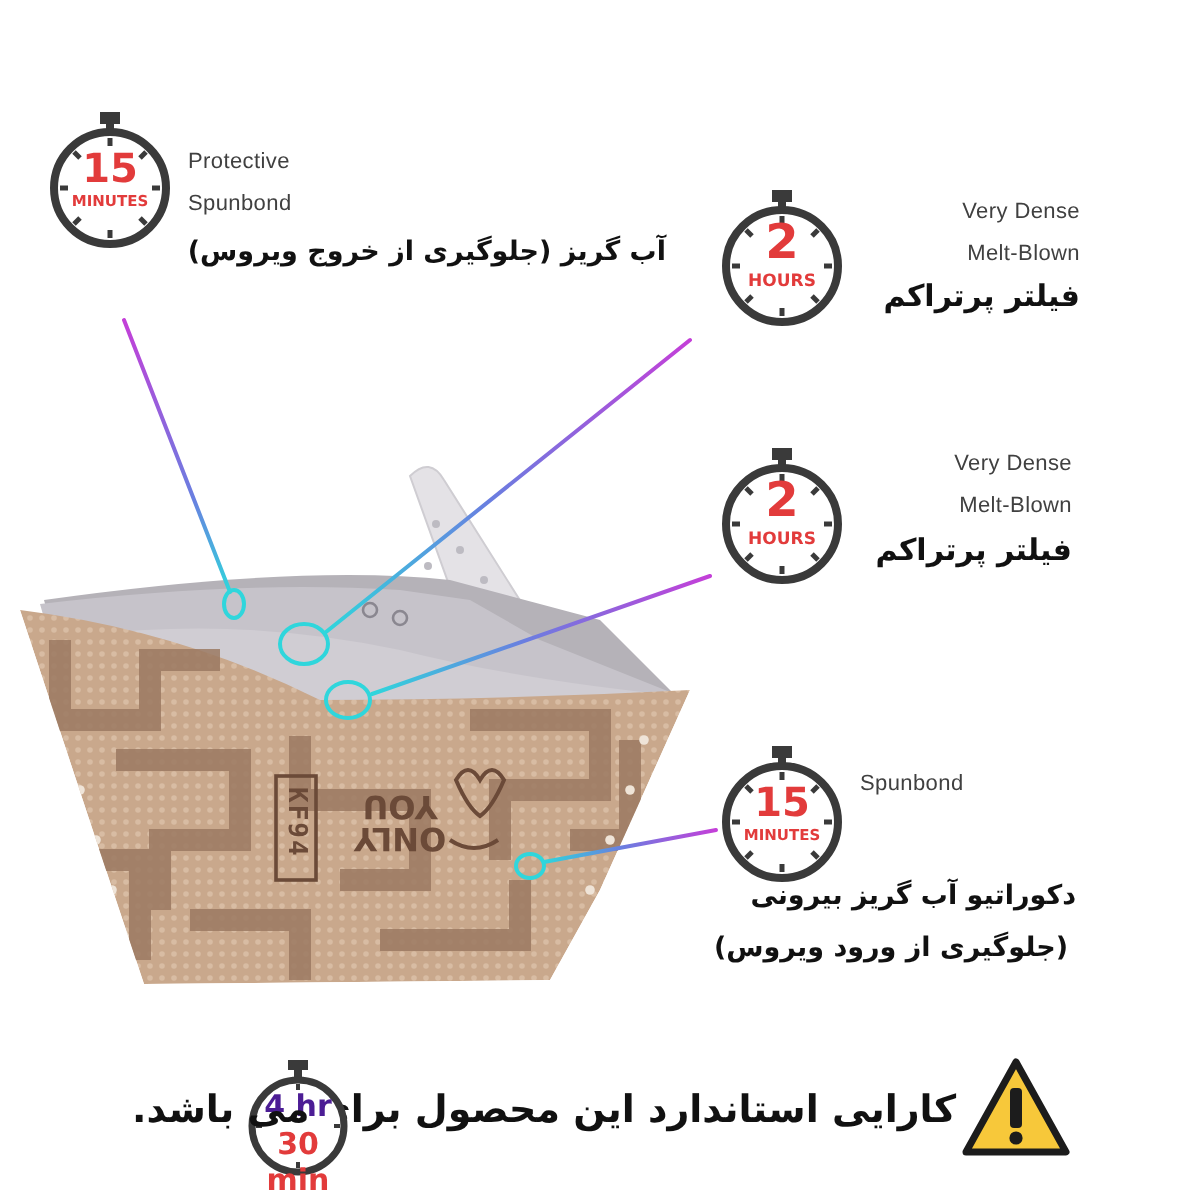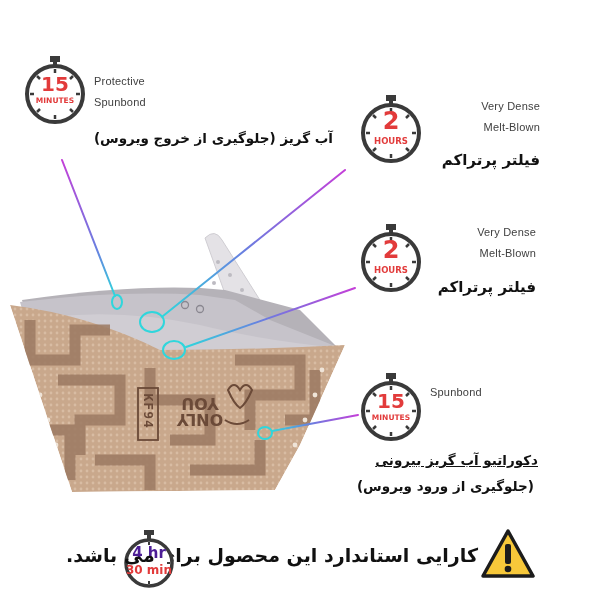--- a/index.html
+++ b/index.html
@@ -1,20 +1,20 @@
 <!DOCTYPE html>
 <html><head>
 <meta charset="utf-8">
 <style>
   html, body { margin:0; padding:0; background:#ffffff; }
   body { width:600px; height:600px; position:relative; overflow:hidden; font-family:"DejaVu Sans", sans-serif; }
   .abs { position:absolute; }
   .clock { position:absolute; }
   .label-en { position:absolute; color:#404040; font-family:Liberation Sans, sans-serif; font-size:11px; line-height:21px; font-weight:normal; letter-spacing:0.2px; }
-  .label-fa { position:absolute; color:#111111; font-family:"DejaVu Sans", sans-serif; font-weight:bold; font-size:13.5px; direction:rtl; white-space:nowrap;margin-top:12px; }
+  .label-fa { position:absolute; color:#111111; font-family:"DejaVu Sans", sans-serif; font-weight:bold; font-size:13.5px; direction:rtl; white-space:nowrap; }
   .bottom-text { position:absolute; font-family:"DejaVu Sans", sans-serif; font-weight:bold; font-size:19px; color:#111; direction:rtl; white-space:nowrap; }
 </style>
 </head>
 <body>
 
 <svg class="abs" style="left:0;top:0" width="600" height="600" viewBox="0 0 600 600">
   <defs>
     <pattern id="weave" width="6" height="6" patternUnits="userSpaceOnUse">
       <rect width="6" height="6" fill="#c9a88c"></rect>
       <circle cx="3" cy="3" r="1.4" fill="#d8bca3"></circle>
@@ -196,21 +196,21 @@
       <line x1="15" y1="56" x2="18" y2="53"></line>
         <line x1="51" y1="56" x2="48" y2="53"></line>
     </g>
   </svg>
   <div class="abs" style="left:0;top:16px;width:66px;text-align:center;color:#e23b3b;font-weight:bold;font-size:20px;">15</div>
   <div class="abs" style="left:0;top:40px;width:66px;text-align:center;color:#e23b3b;font-weight:bold;font-size:7.5px;">MINUTES</div>
 </div>
 <div class="label-en" style="left:430px;top:382px;">
   <div>Spunbond</div>
 </div>
-<div class="label-fa" style="right:62px;top:440px;text-decoration:underline;">دکوراتیو آب گریز بیرونی</div>
+<div class="label-fa" style="right:62px;top:440px;">دکوراتیو آب گریز بیرونی</div>
 <div class="label-fa" style="right:66px;top:466px;">(جلوگیری از ورود ویروس)</div>
 
 <div class="abs" style="left:480px;top:528px;width:56px;height:52px;">
   <svg width="56" height="52" viewBox="0 0 56 52">
     <path d="M28,3 L53,48 L3,48 Z" fill="#f7c83a" stroke="#1c1c1c" stroke-width="3.5" stroke-linejoin="round"></path>
     <rect x="25" y="16" width="6" height="20" rx="2" fill="#1c1c1c"></rect>
     <circle cx="28" cy="41" r="3.3" fill="#1c1c1c"></circle>
   </svg>
 </div>
 <div class="bottom-text" style="right:122px;top:544px;">کارایی استاندارد این محصول برای</div>
@@ -221,15 +221,15 @@
     <rect x="26" y="4" width="4" height="5" fill="#3a3a3a"></rect>
     <circle cx="28" cy="33" r="23" fill="#fff" stroke="#3a3a3a" stroke-width="3.5"></circle>
     <g stroke="#3a3a3a" stroke-width="2">
       <line x1="28" y1="12" x2="28" y2="15"></line>
         <line x1="28" y1="51" x2="28" y2="54"></line>
       <line x1="7" y1="33" x2="10" y2="33"></line>
         <line x1="46" y1="33" x2="49" y2="33"></line>
     </g>
   </svg>
   <div class="abs" style="left:0;top:14px;width:56px;text-align:center;color:#4c1d95;font-weight:bold;font-size:15px;">4 hr</div>
-  <div class="abs" style="left:0;top:33px;width:56px;text-align:center;color:#e23b3b;font-weight:bold;font-size:12px;">30 min</div>
+  <div class="abs" style="left:0;top:33px;width:56px;text-align:center;color:#e23b3b;font-weight:bold;font-size:15px;">30 min</div>
 </div>
 <div class="bottom-text" style="left:26px;top:544px;margin-left:40px;">می باشد.</div>
 
 </body></html>

